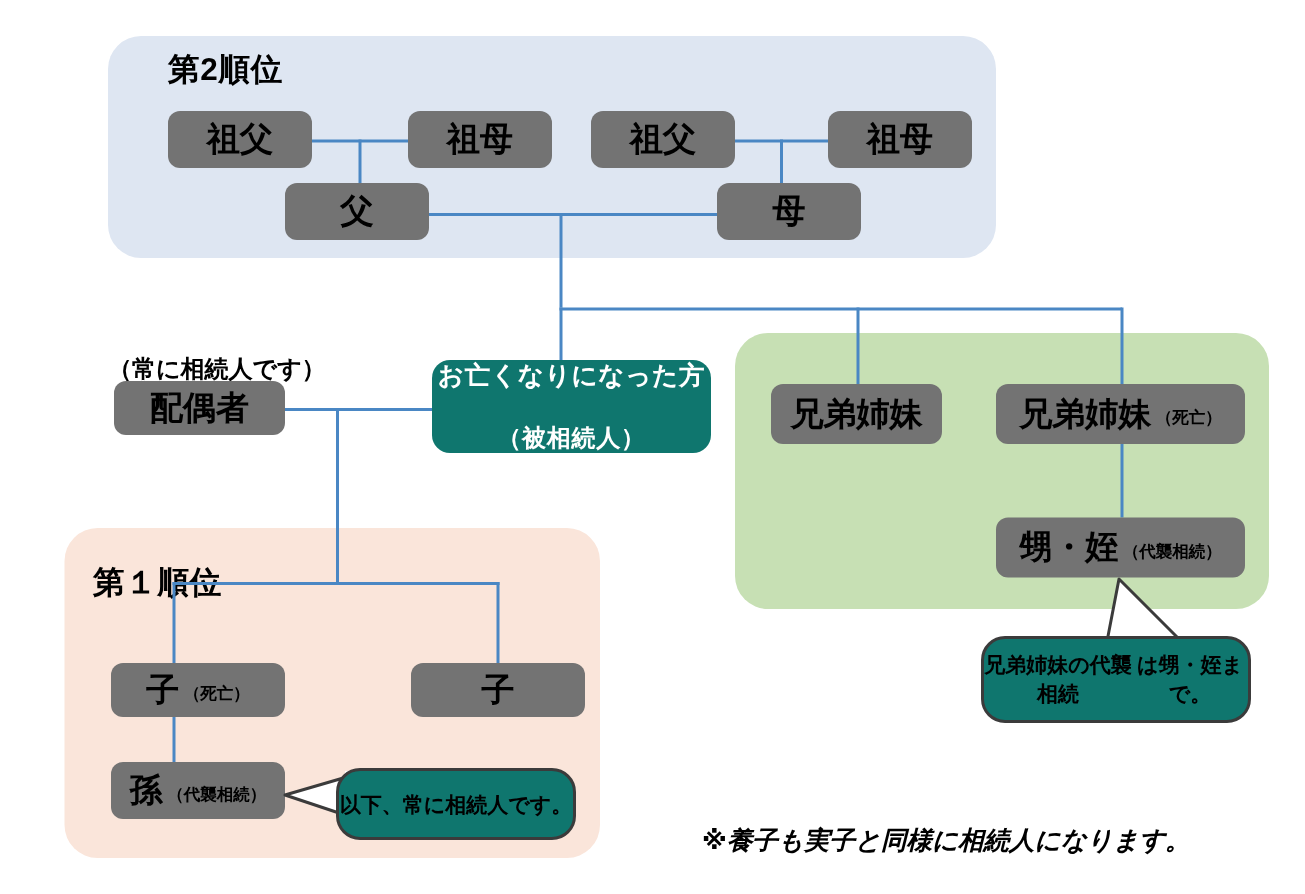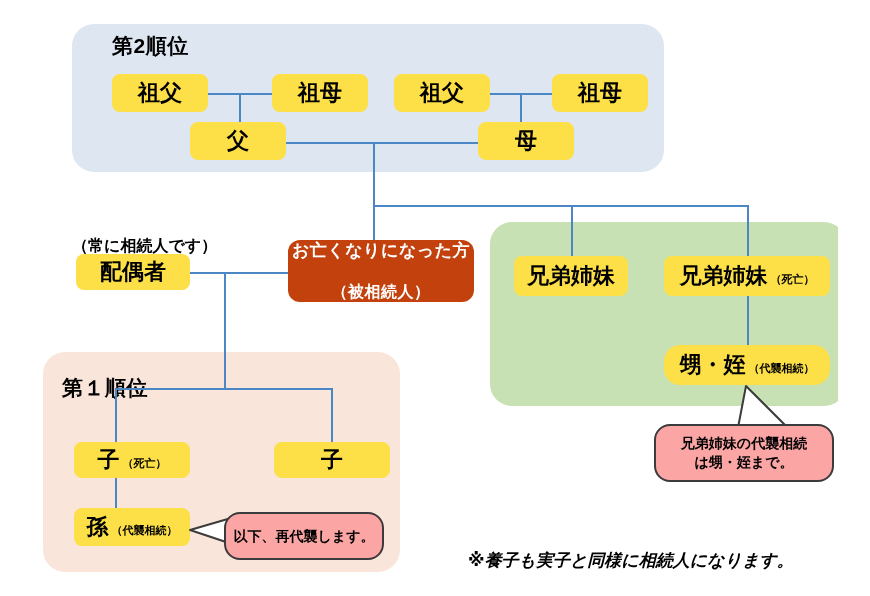--- a/index.html
+++ b/index.html
@@ -11,20 +11,21 @@
   body {
     font-family: "Liberation Sans", "DejaVu Sans", sans-serif;
     color: #000000;
   }
   #stage {
     position: relative;
     width: 838px;
     height: 596px;
     background: #ffffff;
     overflow: hidden;
+    padding-left: 23px;
   }
 
   
   .panel {
     position: absolute;
     border-radius: 22px;
   }
   .panel-label {
     position: absolute;
     font-size: 21px;
@@ -38,21 +39,21 @@
   .ln {
     position: absolute;
     background: #4A87C4;
   }
   .ln-h { height: 2px; }
   .ln-v { width: 2px; }
 
   
   .node {
     position: absolute;
-    background: #fde047;
+    background: #737373;
     border-radius: 8px;
     display: flex;
     align-items: center;
     justify-content: center;
     box-sizing: border-box;
     color: #000000;
     font-weight: bold;
     white-space: nowrap;
     line-height: 1;
   }
@@ -64,21 +65,21 @@
     font-size: 11px;
     font-weight: bold;
     margin-left: 3px;
     position: relative;
     top: 3px;
   }
 
   
   .node-red {
     position: absolute;
-    background: #c2410c;
+    background: #0f766e;
     border-radius: 12px;
     display: flex;
     flex-direction: column;
     align-items: center;
     justify-content: center;
     color: #ffffff;
     font-weight: bold;
     box-sizing: border-box;
   }
   .node-red .l1 { font-size: 17px; letter-spacing: 0.5px; }
@@ -96,25 +97,25 @@
   .footnote {
     position: absolute;
     font-size: 17px;
     font-weight: bold;
     white-space: nowrap;
   }
 
   
   .callout {
     position: absolute;
-    background: #fca5a5;
+    background: #0f766e;
     border: 2px solid #3b3b3b;
     border-radius: 16px;
     display: flex;
-    flex-direction: column;
+    flex-direction: row;
     align-items: center;
     justify-content: center;
     box-sizing: border-box;
     font-size: 14px;
     font-weight: bold;
     text-align: center;
     line-height: 1.35;
     z-index: 6;
   }
   .callout-tail {
@@ -206,21 +207,21 @@
 
   <div class="node" style="left:514px; top:256px; width:114px; height:40px;">
     <span class="main">兄弟姉妹</span>
   </div>
 
   <div class="node" style="left:664px; top:256px; width:166px; height:40px;">
     <span class="main">兄弟姉妹</span>
     <span class="sub">（死亡）</span>
   </div>
 
-  <div class="node" style="left:664px; top:345px; width:166px; height:40px;border-radius:16px;">
+  <div class="node" style="left:664px; top:345px; width:166px; height:40px;">
     <span class="main">甥・姪</span>
     <span class="sub">（代襲相続）</span>
   </div>
 
   <div class="node" style="left:74px; top:442px; width:116px; height:36px;">
     <span class="main">子</span>
     <span class="sub">（死亡）</span>
   </div>
 
   <div class="node" style="left:274px; top:442px; width:116px; height:36px;">
@@ -230,21 +231,21 @@
   <div class="node" style="left:74px; top:508px; width:116px; height:38px;">
     <span class="main">孫</span>
     <span class="sub">（代襲相続）</span>
   </div>
 
   <svg class="callout-tail" width="80" height="44" style="left:186px; top:508px;" viewBox="0 0 80 44">
     <path d="M 4 22 L 52 8 L 52 38 Z" fill="#ffffff" stroke="#3b3b3b" stroke-width="2" stroke-linejoin="round"></path>
     <rect x="44" y="6" width="34" height="34" fill="#ffffff"></rect>
   </svg>
   <div class="callout" style="left:224px; top:512px; width:160px; height:48px;">
-    <span>以下、再代襲します。</span>
+    <span>以下、常に相続人です。</span>
   </div>
 
   <svg class="callout-tail" width="120" height="70" style="left:718px; top:382px;" viewBox="0 0 120 70">
     <path d="M 28 4 L 18 56 L 74 50 Z" fill="#ffffff" stroke="#3b3b3b" stroke-width="2" stroke-linejoin="round"></path>
     <rect x="14" y="44" width="70" height="24" fill="#ffffff"></rect>
   </svg>
   <div class="callout" style="left:654px; top:424px; width:180px; height:58px;">
     <span>兄弟姉妹の代襲相続</span>
     <span>は甥・姪まで。</span>
   </div>

